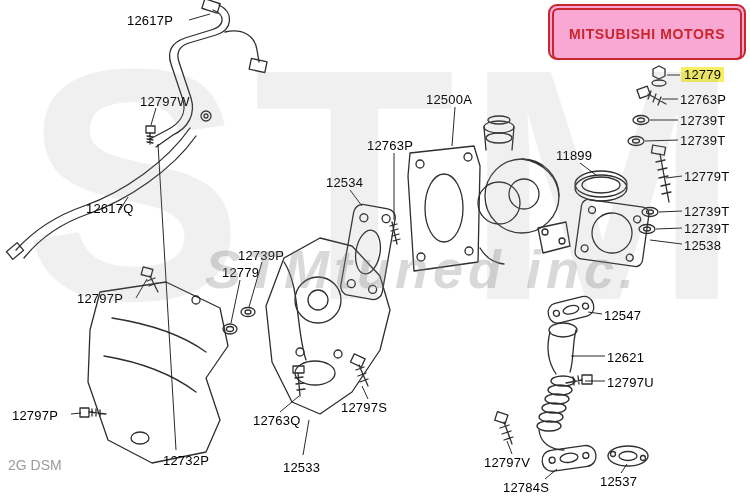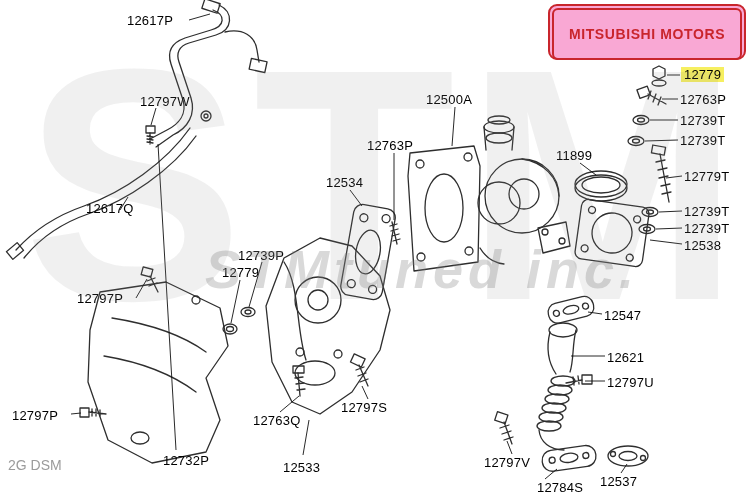--- a/index.html
+++ b/index.html
@@ -294,21 +294,21 @@
 <div class="plabel" style="left:77px;top:291px">12797P</div>
 <div class="plabel" style="left:604px;top:308px">12547</div>
 <div class="plabel" style="left:607px;top:350px">12621</div>
 <div class="plabel" style="left:607px;top:375px">12797U</div>
 <div class="plabel" style="left:12px;top:408px">12797P</div>
 <div class="plabel" style="left:163px;top:453px">12732P</div>
 <div class="plabel" style="left:253px;top:413px">12763Q</div>
 <div class="plabel" style="left:283px;top:460px">12533</div>
 <div class="plabel" style="left:341px;top:400px">12797S</div>
 <div class="plabel" style="left:484px;top:455px">12797V</div>
-<div class="plabel" style="left:537px;top:480px">12784S</div>
+<div class="plabel" style="left:503px;top:480px">12784S</div>
 <div class="plabel" style="left:600px;top:474px">12537</div>
 
 <div class="logo">
   <div class="logo-inner">
     <div class="logo-line1">MITSUBISHI MOTORS</div>
   </div>
 </div>
 
 <div class="footer">
   <div>2G DSM</div>

